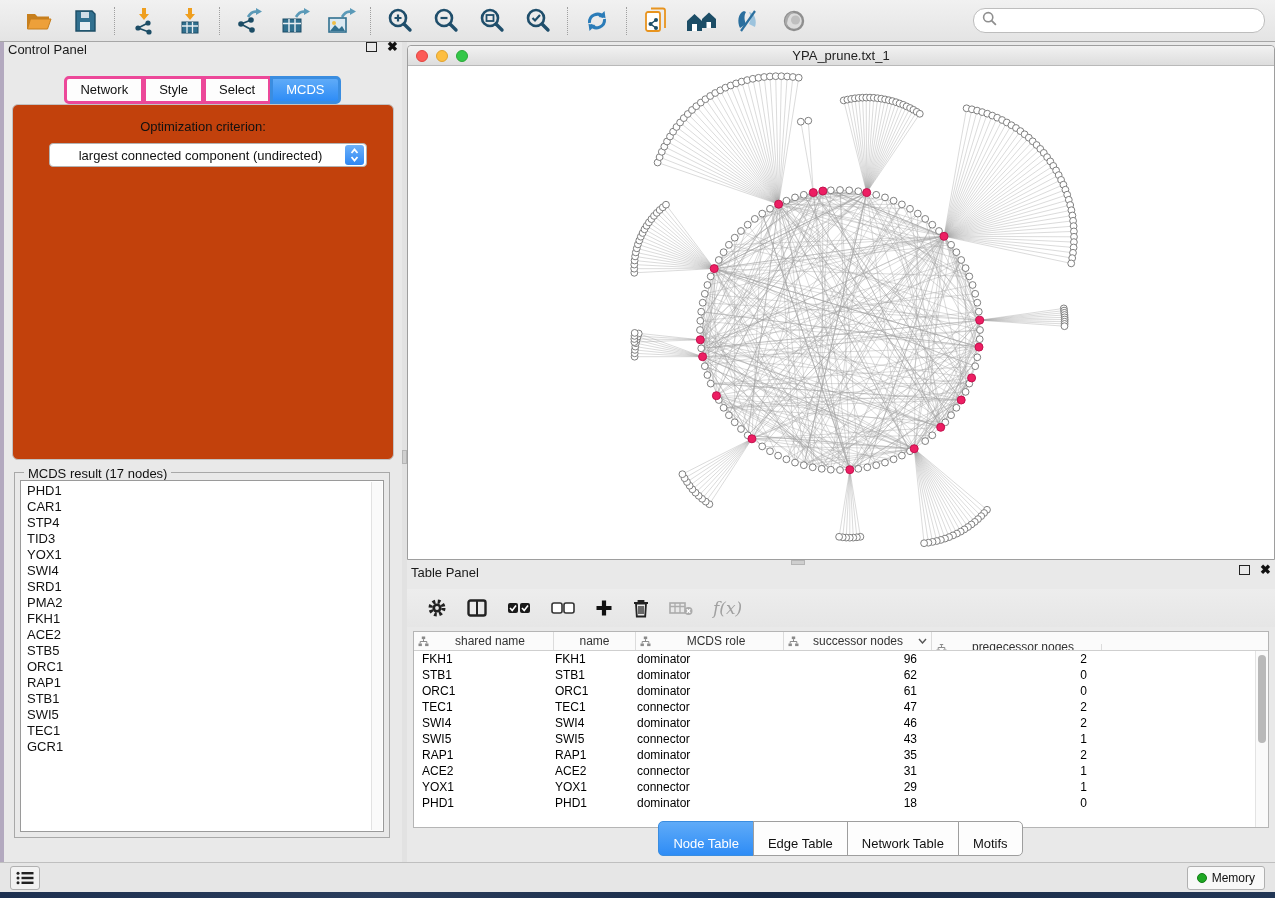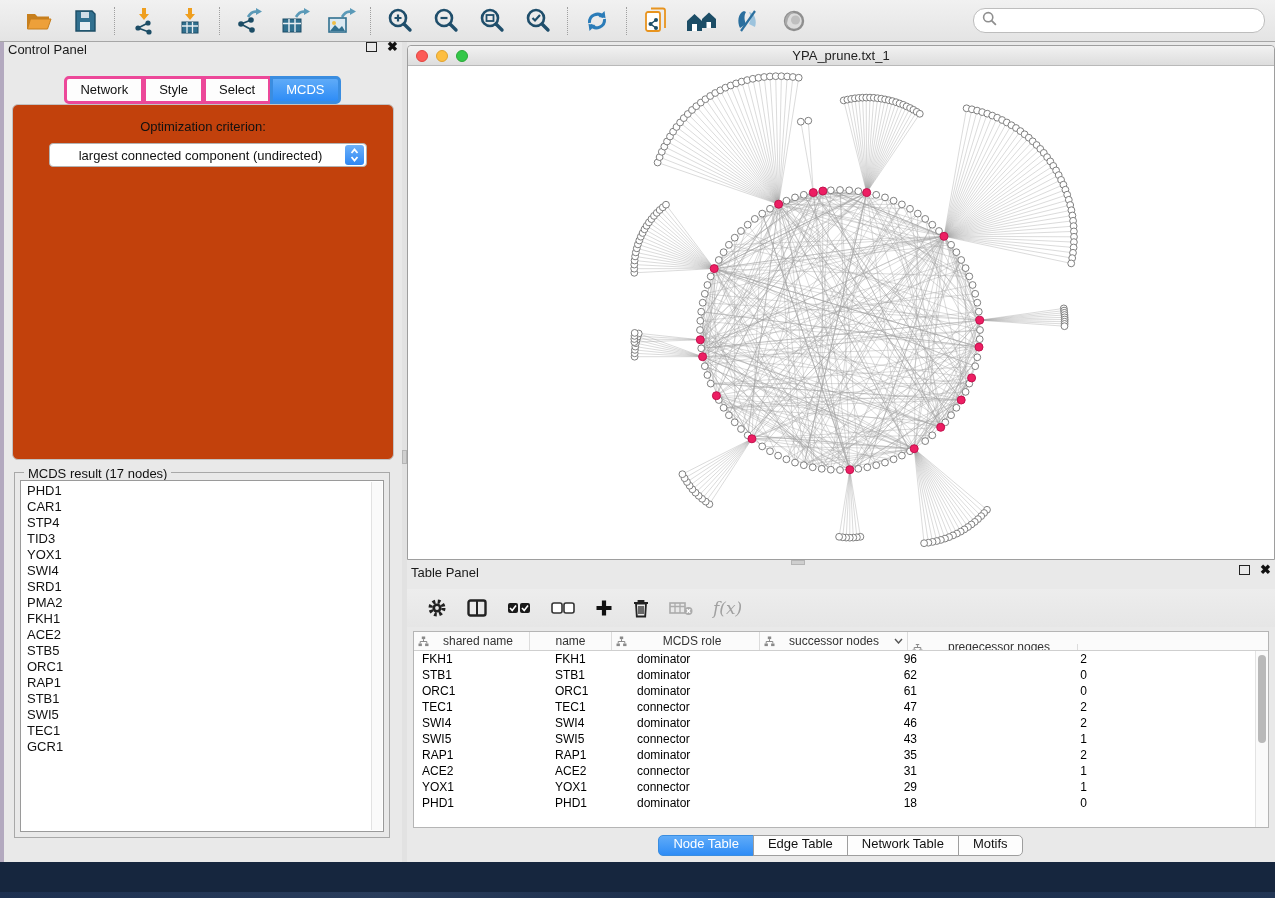--- a/index.html
+++ b/index.html
@@ -101,21 +101,21 @@
   .th .colicon { margin-right:2px; flex:0 0 auto; }
   .tbody { position:absolute; left:0; right:13px; top:19px; bottom:0; overflow:hidden; }
   .tr { display:flex; height:16px; }
   .td { font-size:12px; color:#000; line-height:16px; padding:0 8px; white-space:nowrap; overflow:hidden; }
   .td.num { text-align:right; }
   .tscroll { position:absolute; top:19px; right:0; bottom:0; width:13px; background:#fafafa; border-left:1px solid #e3e3e3; }
   .tthumb { position:absolute; top:4px; left:2px; width:8px; height:88px; background:#b9b9b9; border-radius:4px; }
 
   .tp-tabs { position:absolute; left:0; right:0; bottom:6px; display:flex; justify-content:center; }
   .tp-tab { font-size:13px; color:#111; background:#fdfdfd; border:1px solid #9e9e9e;
-    padding:0 14px 4px; margin-left:-1px; }
+    padding:14px 14px 4px; margin-left:-1px; }
   .tp-tab:first-child { border-radius:5px 0 0 5px; }
   .tp-tab:last-child { border-radius:0 5px 5px 0; }
   .tp-tab.active { background:linear-gradient(#5fabf8,#2e8cf6); color:#fff; border-color:#3a8de0; }
 
   
   .status-bar { position:absolute; left:0; top:862px; width:1275px; height:30px; background:#e6e6e6;
     border-top:1px solid #bfbfbf; display:flex; align-items:center; padding:0 10px; }
   .list-btn { width:30px; height:24px; background:#f2f2f2; border:1px solid #b0b0b0; border-radius:3px;
     display:flex; align-items:center; justify-content:center; }
   .memory-btn { margin-left:auto; height:24px; background:#f8f8f8; border:1px solid #b0b0b0; border-radius:3px;
@@ -1279,21 +1279,21 @@
               <path d="M17.8 9.3 l3.4 3.4 M21.2 9.3 l-3.4 3.4" stroke="#fff" stroke-width="1.3"></path>
             </svg>
           </span>
           <span class="tp-tool">
             <span class="fx-label">f(x)</span>
           </span>
         </div>
 
         <div class="table-wrap">
           <div class="thead" id="thead">
-              <div class="th" style="width: 116px;">
+              <div class="th" style="width: 140px;">
                 <svg class="colicon" width="11" height="11" viewBox="0 0 11 11">
                   <rect x="3.8" y="0.5" width="3.4" height="2.6" fill="#8a8a8a"></rect>
                   <rect x="0.5" y="7.5" width="3.4" height="2.6" fill="#8a8a8a"></rect>
                   <rect x="7.1" y="7.5" width="3.4" height="2.6" fill="#8a8a8a"></rect>
                   <path d="M5.5 3.2 V5.5 M2.2 7.4 V5.5 H8.8 V7.4" stroke="#8a8a8a" stroke-width="1" fill="none"></path>
                 </svg>
                 <span class="th-label">shared name</span>
               </div>
               <div class="th" style="width: 82px;">
                 <span class="th-label">name</span>
@@ -1409,15 +1409,31 @@
         <div class="tp-tabs" id="tp-tabs">
             <div class="tp-tab active">Node Table</div>
             <div class="tp-tab">Edge Table</div>
             <div class="tp-tab">Network Table</div>
             <div class="tp-tab">Motifs</div>
           </div>
       </div>
     </div>
   </div>
 
+  <div class="status-bar">
+    <div class="list-btn">
+      <svg width="18" height="14" viewBox="0 0 18 14">
+        <circle cx="2" cy="2.2" r="1.5" fill="#222"></circle>
+          <rect x="5.5" y="1" width="12" height="2.4" fill="#222"></rect>
+        <circle cx="2" cy="7" r="1.5" fill="#222"></circle>
+          <rect x="5.5" y="5.8" width="12" height="2.4" fill="#222"></rect>
+        <circle cx="2" cy="11.8" r="1.5" fill="#222"></circle>
+          <rect x="5.5" y="10.6" width="12" height="2.4" fill="#222"></rect>
+      </svg>
+    </div>
+    <div class="memory-btn">
+      <span class="mem-dot"></span>
+      <span>Memory</span>
+    </div>
+  </div>
 
   <div class="desktop-strip"></div>
 </div>
 
 </body></html>

